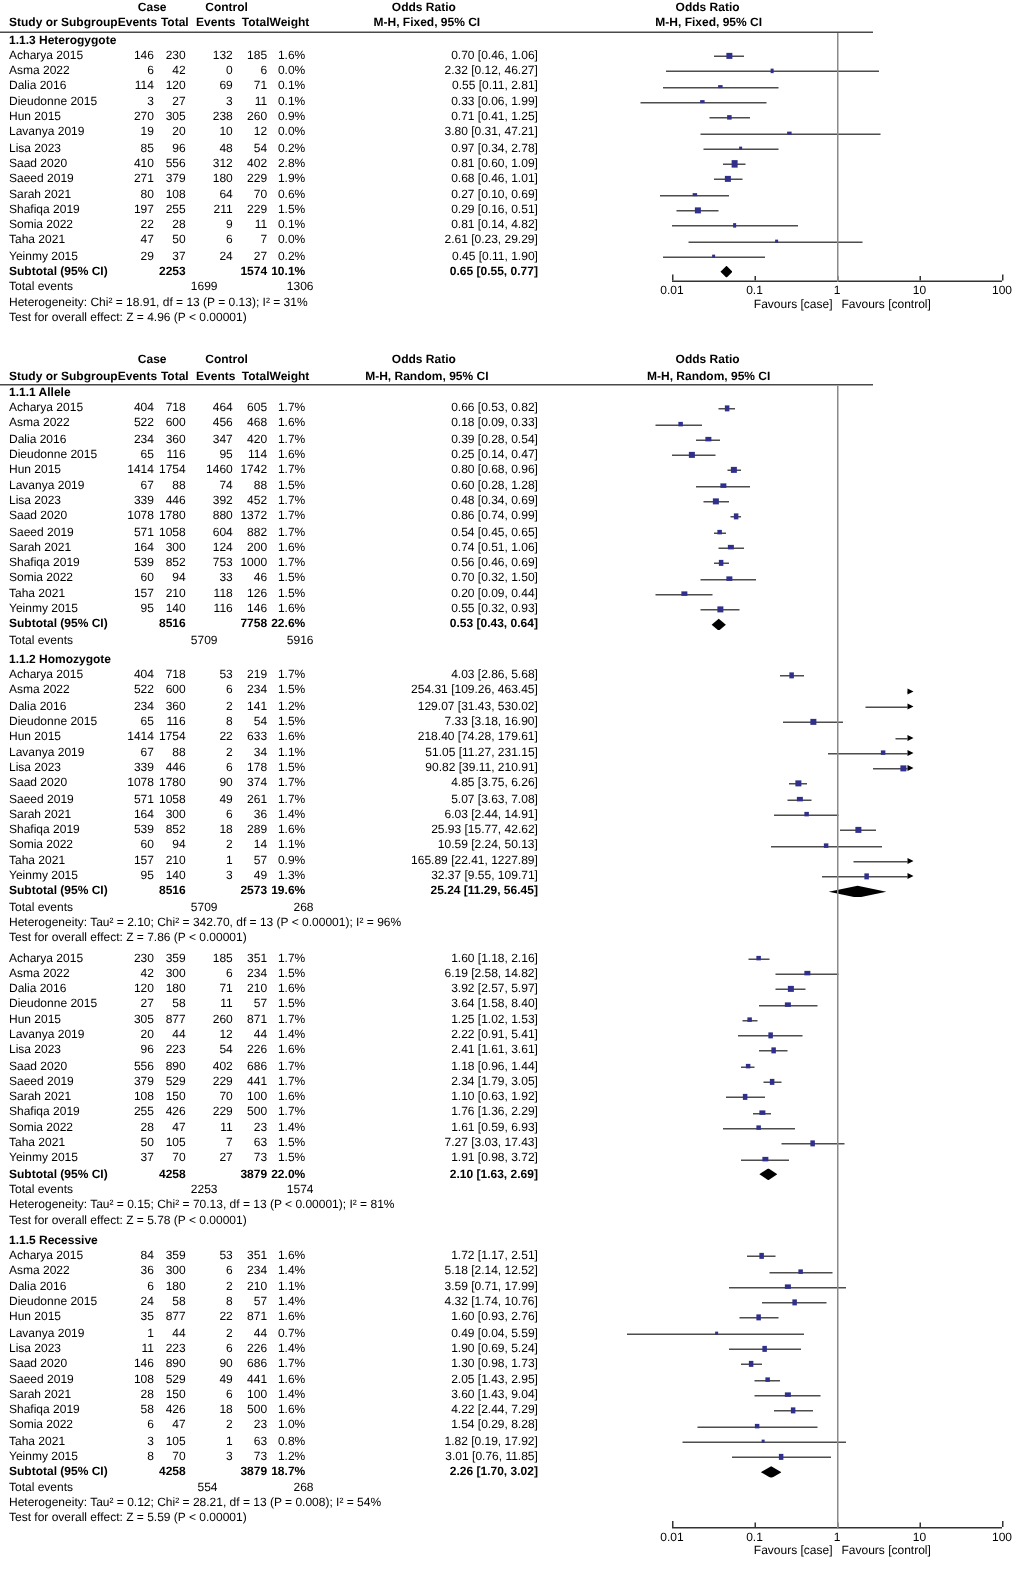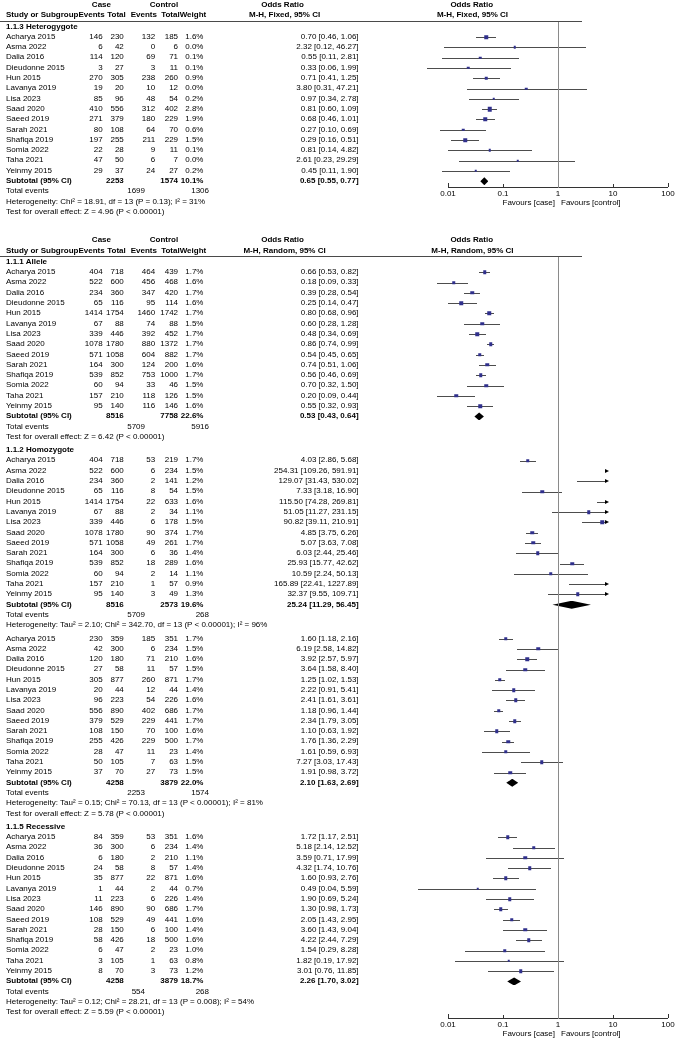--- a/index.html
+++ b/index.html
@@ -15,21 +15,21 @@
   .c-study{width:92px;padding-left:6px;text-align:left;}
   .c-ev1{width:28px;text-align:right;}
   .c-tot1{width:25px;text-align:right;}
   .c-ev2{width:37px;text-align:right;}
   .c-tot2{width:27px;text-align:right;}
   .c-w{width:30px;text-align:right;}
   .c-or{width:186px;text-align:center;}
   .c-or.vals{text-align:right;padding-right:3px;}
   .c-plot{width:260px;position:relative;}
   .g-case{width:53px;text-align:center;}
-  .g-ctrl{width:64px;text-align:right;}
+  .g-ctrl{width:64px;text-align:center;}
   .hdr-c{text-align:center;}
   .fhdr{font-weight:bold;border-bottom:1.5px solid #4a4a4a;}
   .bold{font-weight:bold;}
   .title-row span{font-weight:bold;}
   .freetext{padding-left:6px;}
   .sg-space{height:3px;}
   .vline{position:absolute;width:1px;}
   .axisblock{position:absolute;width:260px;height:22px;}
   .axisblock .lbl{position:absolute;top:2px;transform:translateX(-50%);}
   .axisblock .fav{position:absolute;top:11px;}
@@ -320,21 +320,21 @@
     </div>
     <div class="fbody">
         <div class="row title-row">
     <span class="freetext">1.1.1 Allele</span>
   </div>
         <div class="row">
     <span class="c-study">Acharya 2015</span>
     <span class="c-ev1">404</span>
     <span class="c-tot1">718</span>
     <span class="c-ev2">464</span>
-    <span class="c-tot2">439</span>
+    <span class="c-tot2">605</span>
     <span class="c-w">1.7%</span>
     <span class="c-or vals">0.66 [0.53, 0.82]</span>
     <span class="c-plot">
             <i class="ci" style="left: 117.835px; width: 10.4246px; background: rgb(77, 77, 77);"></i>
             <i class="mk" style="left: 123.075px; width: 3.5px; height: 3.5px; background: rgb(48, 48, 140);"></i>
           </span>
   </div>
         <div class="row">
     <span class="c-study">Asma 2022</span>
     <span class="c-ev1">522</span>
@@ -516,23 +516,20 @@
             <i class="dia" style="left: 112.841px; width: 9.49913px; background: rgb(0, 0, 0);"></i>
           </span>
   </div>
         <div class="row">
     <span class="c-study">Total events</span>
     <span class="c-ev1"></span>
     <span class="c-tot1">5709</span>
     <span class="c-ev2"></span>
     <span class="c-tot2">5916</span>
   </div>
-        <div class="row">
-    <span class="freetext">Test for overall effect: Z = 6.42 (P &lt; 0.00001)</span>
-  </div>
         <div class="sg-space"></div>
         <div class="row title-row">
     <span class="freetext">1.1.2 Homozygote</span>
   </div>
         <div class="row">
     <span class="c-study">Acharya 2015</span>
     <span class="c-ev1">404</span>
     <span class="c-tot1">718</span>
     <span class="c-ev2">53</span>
     <span class="c-tot2">219</span>
@@ -543,21 +540,21 @@
             <i class="mk" style="left: 166.292px; width: 3.5px; height: 3.5px; background: rgb(48, 48, 140);"></i>
           </span>
   </div>
         <div class="row">
     <span class="c-study">Asma 2022</span>
     <span class="c-ev1">522</span>
     <span class="c-tot1">600</span>
     <span class="c-ev2">6</span>
     <span class="c-tot2">234</span>
     <span class="c-w">1.5%</span>
-    <span class="c-or vals">254.31 [109.26, 591.91]</span>
+    <span class="c-or vals">254.31 [109.26, 463.45]</span>
     <span class="c-plot">
             <i class="ci" style="left: 243px; width: 1px; background: rgb(77, 77, 77);"></i>
             <i class="arr" style="left: 243px; border-left: 4px solid rgb(0, 0, 0);"></i>
           </span>
   </div>
         <div class="row">
     <span class="c-study">Dalia 2016</span>
     <span class="c-ev1">234</span>
     <span class="c-tot1">360</span>
     <span class="c-ev2">2</span>
@@ -582,21 +579,21 @@
             <i class="mk" style="left: 180.581px; width: 3.5px; height: 3.5px; background: rgb(48, 48, 140);"></i>
           </span>
   </div>
         <div class="row">
     <span class="c-study">Hun 2015</span>
     <span class="c-ev1">1414</span>
     <span class="c-tot1">1754</span>
     <span class="c-ev2">22</span>
     <span class="c-tot2">633</span>
     <span class="c-w">1.6%</span>
-    <span class="c-or vals">115.50 [74.28, 269.81]</span>
+    <span class="c-or vals">218.40 [74.28, 179.61]</span>
     <span class="c-plot">
             <i class="ci" style="left: 235.898px; width: 7.10205px; background: rgb(77, 77, 77);"></i>
             <i class="arr" style="left: 243px; border-left: 4px solid rgb(0, 0, 0);"></i>
           </span>
   </div>
         <div class="row">
     <span class="c-study">Lavanya 2019</span>
     <span class="c-ev1">67</span>
     <span class="c-tot1">88</span>
     <span class="c-ev2">2</span>
@@ -649,21 +646,21 @@
             <i class="mk" style="left: 171.775px; width: 3.5px; height: 3.5px; background: rgb(48, 48, 140);"></i>
           </span>
   </div>
         <div class="row">
     <span class="c-study">Sarah 2021</span>
     <span class="c-ev1">164</span>
     <span class="c-tot1">300</span>
     <span class="c-ev2">6</span>
     <span class="c-tot2">36</span>
     <span class="c-w">1.4%</span>
-    <span class="c-or vals">6.03 [2.44, 25.46]</span>
+    <span class="c-or vals">6.03 [2.44, 14.91]</span>
     <span class="c-plot">
             <i class="ci" style="left: 154.306px; width: 43.2348px; background: rgb(77, 77, 77);"></i>
             <i class="mk" style="left: 175.917px; width: 3.5px; height: 3.5px; background: rgb(48, 48, 140);"></i>
           </span>
   </div>
         <div class="row">
     <span class="c-study">Shafiqa 2019</span>
     <span class="c-ev1">539</span>
     <span class="c-tot1">852</span>
     <span class="c-ev2">18</span>
@@ -729,20 +726,23 @@
   </div>
         <div class="row">
     <span class="c-study">Total events</span>
     <span class="c-ev1"></span>
     <span class="c-tot1">5709</span>
     <span class="c-ev2"></span>
     <span class="c-tot2">268</span>
   </div>
         <div class="row">
     <span class="freetext">Heterogeneity: Tau² = 2.10; Chi² = 342.70, df = 13 (P &lt; 0.00001); I² = 96%</span>
+  </div>
+        <div class="row">
+    <span class="freetext">Test for overall effect: Z = 7.86 (P &lt; 0.00001)</span>
   </div>
         <div class="sg-space"></div>
         <div class="row">
     <span class="c-study">Acharya 2015</span>
     <span class="c-ev1">230</span>
     <span class="c-tot1">359</span>
     <span class="c-ev2">185</span>
     <span class="c-tot2">351</span>
     <span class="c-w">1.7%</span>
     <span class="c-or vals">1.60 [1.18, 2.16]</span>

